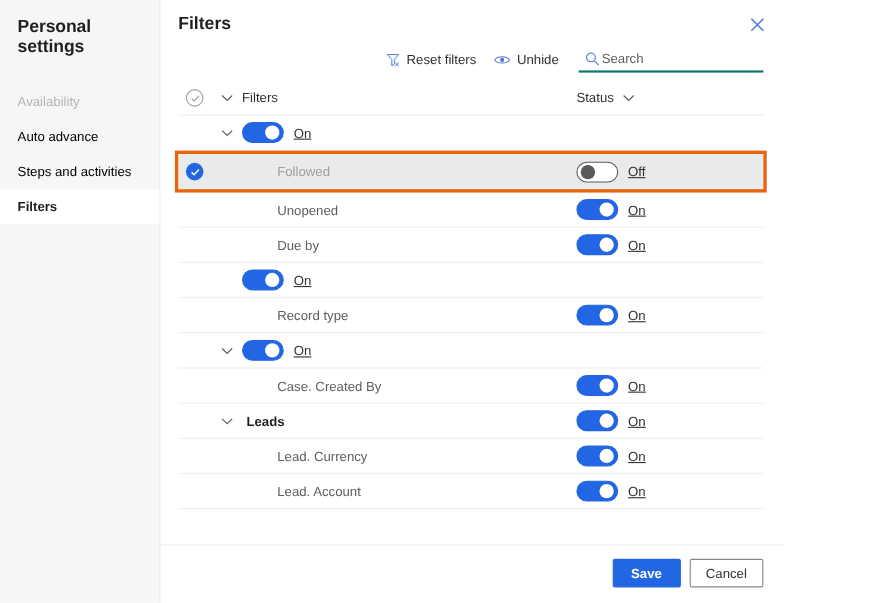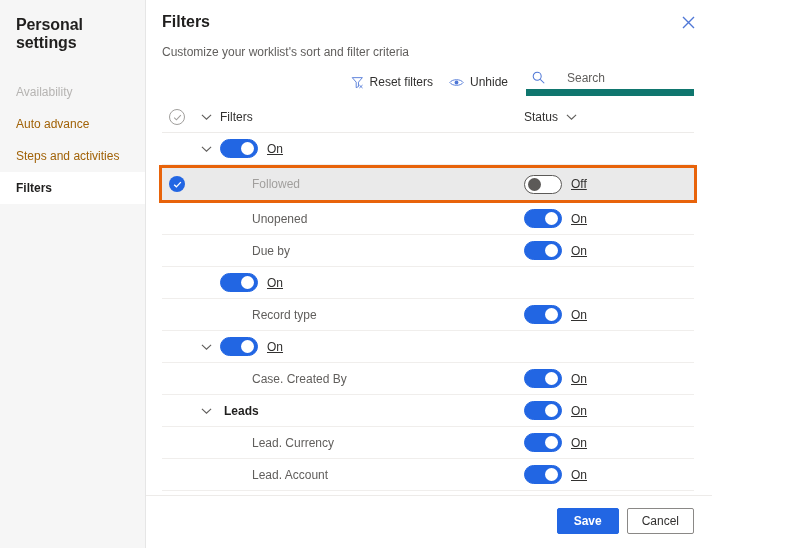--- a/index.html
+++ b/index.html
@@ -40,21 +40,21 @@
     letter-spacing: -0.1px;
   }
   .sidebar-list {
     margin-top: 24px;
   }
   .sidebar-item {
     height: 32px;
     line-height: 32px;
     padding-left: 16px;
     font-size: 12px;
-    color: #a16207;
+    color: #000000;
     box-sizing: border-box;
     cursor: pointer;
     white-space: nowrap;
   }
   .sidebar-item.disabled {
     color: #b6b4b2;
   }
   .sidebar-item.selected {
     background: #ffffff;
     font-weight: bold;
@@ -125,23 +125,23 @@
     font-family: "Liberation Sans", sans-serif;
     white-space: nowrap;
   }
   .cmd-btn .ico {
     display: inline-flex;
     align-items: center;
     color: #4f77d6;
   }
   .search-wrap {
     display: flex;
-    align-items: flex-start;
-    gap: 22px;
-    border-bottom: 7px solid #0f766e;
+    align-items: flex-end;
+    gap: 2px;
+    border-bottom: 2px solid #0f766e;
     padding: 3px 4px 4px 6px;
     margin-left: 10px;
     width: 168px;
     box-sizing: border-box;
   }
   .search-wrap .ico {
     color: #4f77d6;
     display: inline-flex;
     align-items: center;
   }
@@ -375,21 +375,20 @@
 
     <div class="panel-header">
       <div class="panel-title">Filters</div>
       <button class="close-btn">
         <svg width="13" height="13" viewBox="0 0 13 13" aria-hidden="true">
           <path d="M1 1 L12 12 M12 1 L1 12" stroke="#4f77d6" stroke-width="1.4" fill="none"></path>
         </svg>
       </button>
     </div>
 
-    <div class="panel-subtitle">Customize your worklist's sort and filter criteria</div>
 
     <div class="commandbar">
       <button class="cmd-btn">
         <span class="ico">
           <svg width="13" height="13" viewBox="0 0 16 16" aria-hidden="true">
             <path d="M1.5 2 H14 L9.2 7.6 V13 L6.4 14.4 V7.6 Z" fill="none" stroke="#4f77d6" stroke-width="1.1" stroke-linejoin="round"></path>
             <path d="M10.3 11.2 L14.2 14.8 M14.2 11.2 L10.3 14.8" stroke="#4f77d6" stroke-width="1.1"></path>
           </svg>
         </span>
         <span>Reset filters</span>

